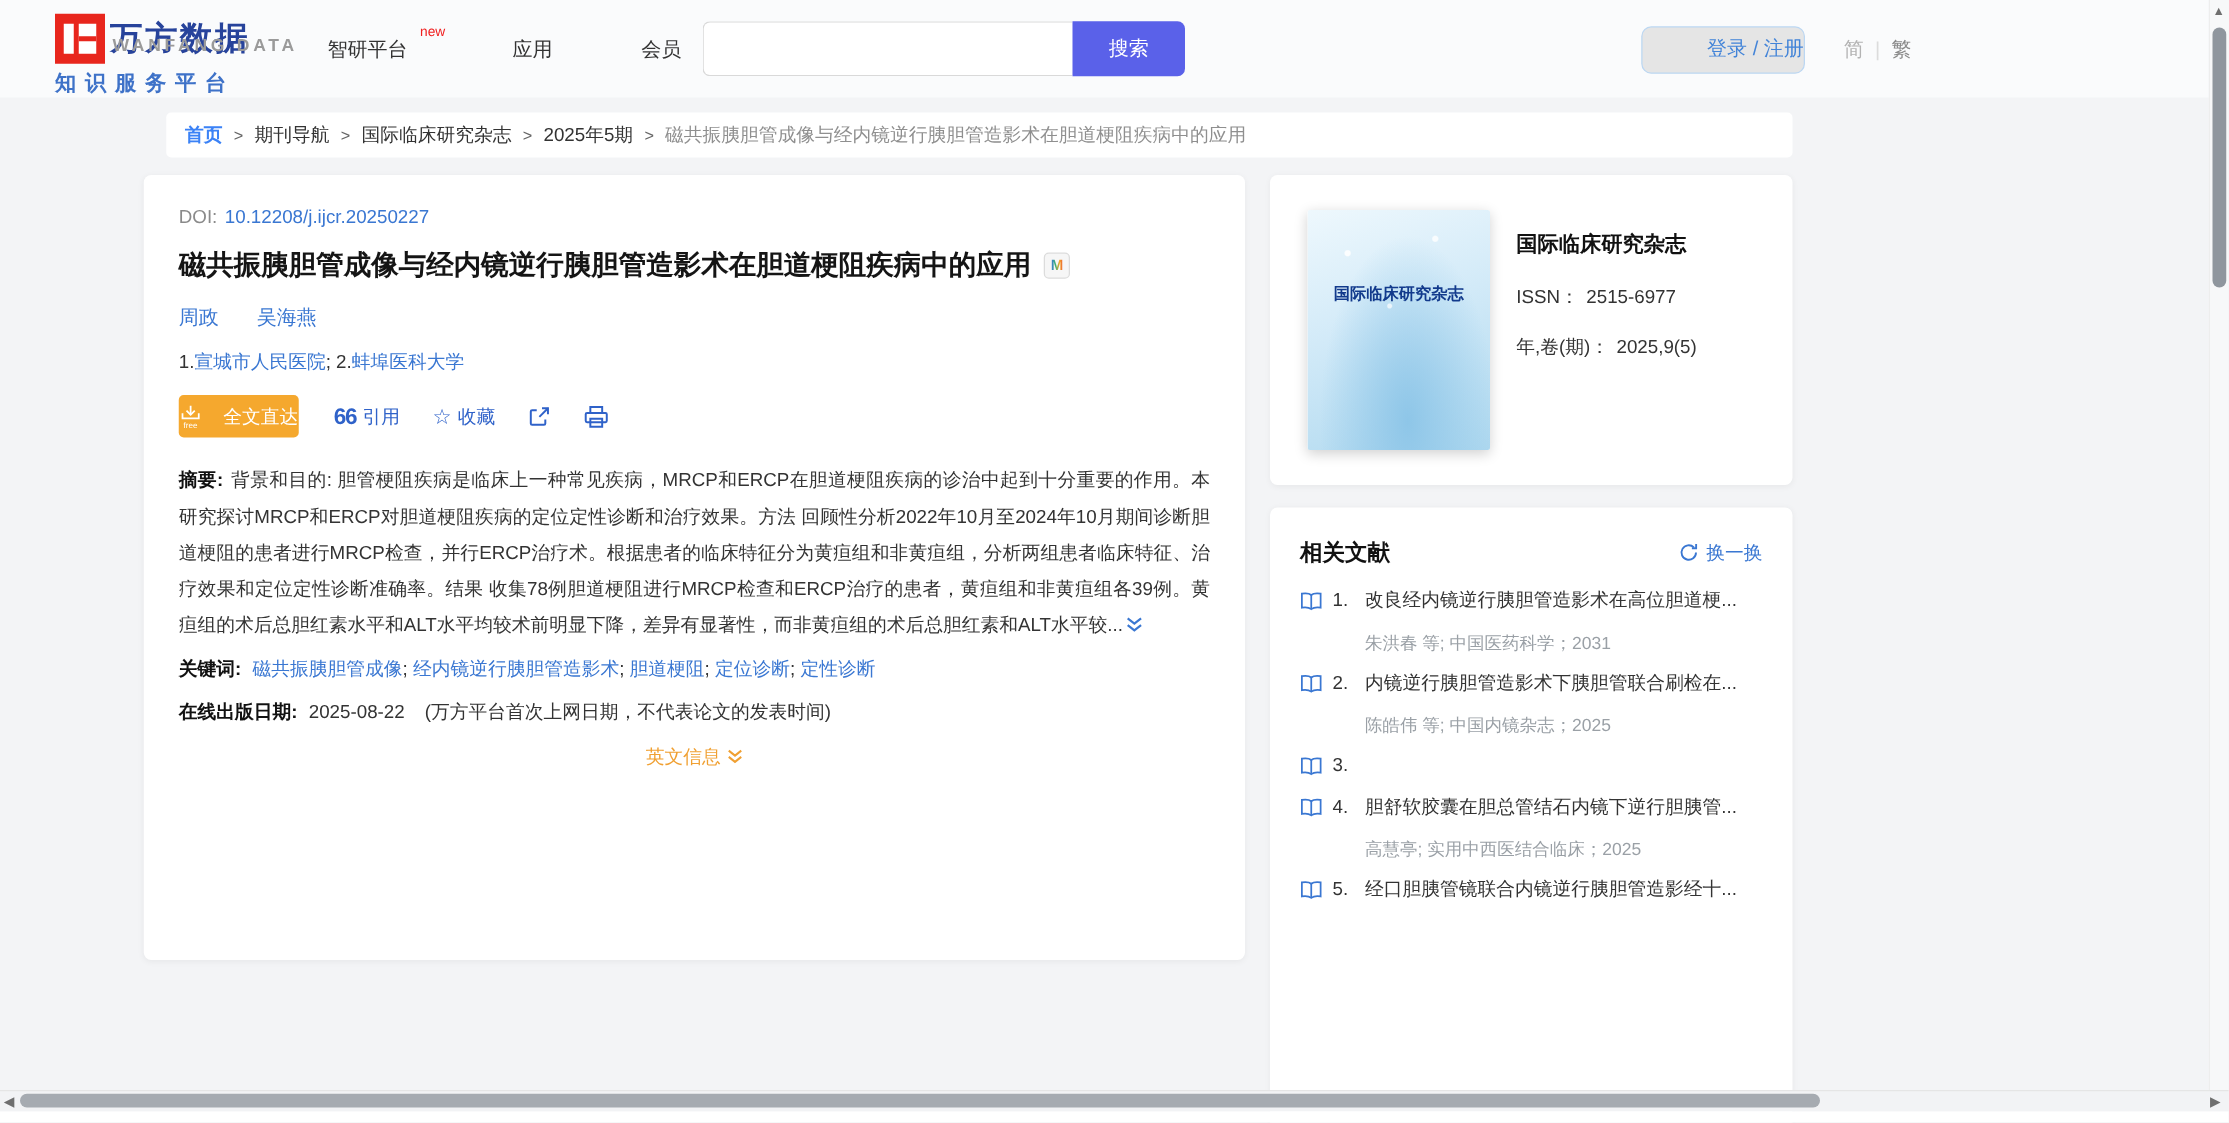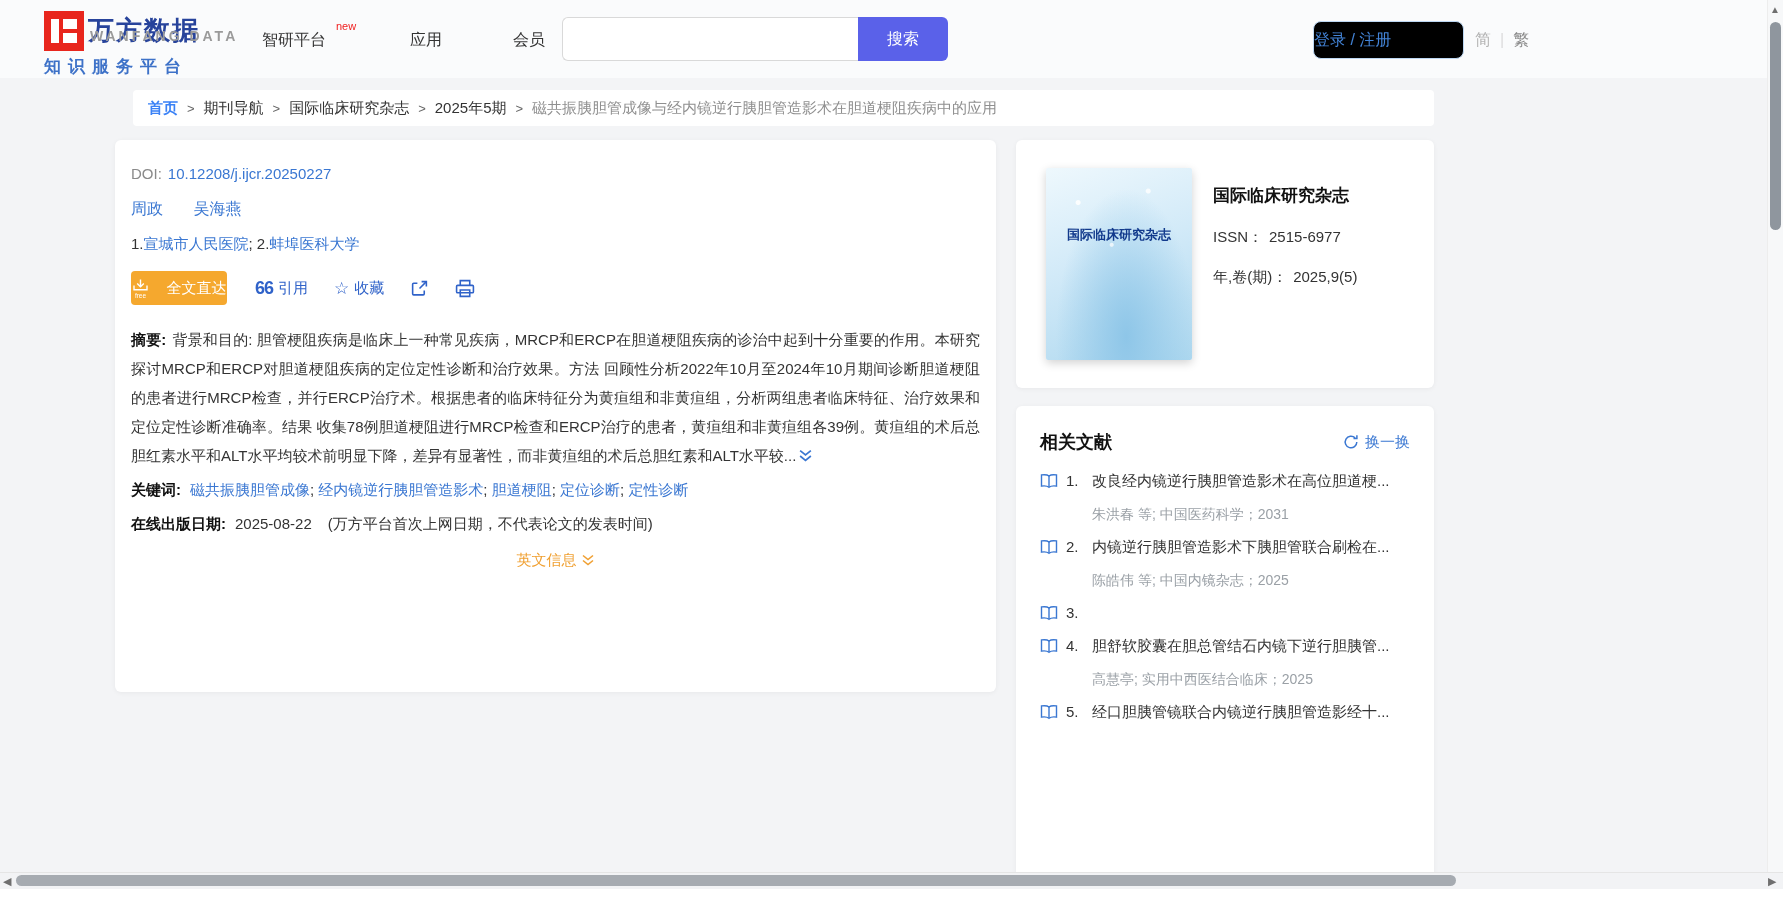--- a/index.html
+++ b/index.html
@@ -13,36 +13,36 @@
   .logo-mark .lm-s2 { position:absolute; left:19px; top:8px; width:14px; height:24px; background:#fff; }
   .logo-mark .lm-s2::after { content:""; position:absolute; left:0; top:10px; width:14px; height:4px; background:#e8261d; }
   .brand-cn { position:absolute; left:88px; top:13px; font-size:26px; font-weight:bold; color:#27439b; letter-spacing:2px; }
   .brand-en { position:absolute; left:90px; top:28px; font-size:14px; font-weight:bold; color:#9a9a9a; letter-spacing:3px; }
   .brand-tagline { position:absolute; left:44px; top:55px; font-size:17px; font-weight:600; color:#3e72c8; letter-spacing:7px; }
   .nav-item { position:absolute; top:30px; font-size:16px; color:#333; cursor:pointer; }
   .nav-zhiyan { left:262px; } .nav-apps { left:410px; } .nav-member { left:513px; }
   .nav-badge { position:absolute; left:336px; top:20px; font-size:11px; color:#f02020; }
   .search-input { position:absolute; left:562px; top:17px; width:296px; height:44px; border:1px solid #d9d9d9; border-right:none; border-radius:6px 0 0 6px; background:#fff; padding:0 12px; font-size:15px; outline:none; }
   .search-btn { position:absolute; left:858px; top:17px; width:90px; height:44px; background:#5a61e9; color:#fff; font-size:16px; border:none; border-radius:0 6px 6px 0; cursor:pointer; }
-  .login-btn { position:absolute; left:1313px; top:21px; width:151px; height:38px; background:#000000; border:1px solid #bcd7f2; border-radius:8px; color:#4384d8; font-size:16px; text-align:left; line-height:36px; cursor:pointer; }
+  .login-btn { position:absolute; left:1313px; top:21px; width:131px; height:38px; background:#e5e5e5; border:1px solid #bcd7f2; border-radius:8px; color:#4384d8; font-size:16px; text-align:right; line-height:36px; cursor:pointer; }
   .lang { position:absolute; left:1475px; top:30px; font-size:16px; }
   .lang .l-simp { color:#b3b3b3; cursor:pointer; }
   .lang .l-div { color:#dcdcdc; margin:0 9px; }
   .lang .l-trad { color:#8a8a8a; cursor:pointer; }
 
   
   .breadcrumb { position:absolute; left:133px; top:90px; width:1301px; height:36px; background:#fff; border-radius:4px; display:flex; align-items:center; padding:0 15px; font-size:15px; white-space:nowrap; overflow:hidden; }
   .bc-home { font-weight:bold; color:#3b82f6; cursor:pointer; }
   .bc-link { color:#333; cursor:pointer; }
   .bc-sep { color:#666; margin:0 9px; font-size:13px; }
   .bc-current { color:#8f8f8f; }
 
   
   .card { position:absolute; background:#fff; border-radius:6px; box-shadow:0 1px 5px rgba(0,0,0,.05); }
-  .main-card { left:115px; top:140px; width:881px; height:552px; padding:25px 16px; }
+  .main-card { left:115px; top:140px; width:881px; height:628px; padding:25px 28px; }
 
   .doi-row { font-size:15px; color:#8a8a8a; }
   .doi-link { color:#3a77d2; cursor:pointer; margin-left:6px; }
   .title-row { margin-top:15px; font-size:22px; font-weight:bold; color:#151515; }
   .m-badge { display:inline-block; width:21px; height:21px; margin-left:10px; background:#f6f6f6; border:1px solid #dcdcdc; border-radius:4px; text-align:center; line-height:19px; font-size:12px; vertical-align:3px; cursor:pointer; }
   .m-badge span { color:#4a90d2; font-weight:800; }
   @supports ((-webkit-background-clip: text) or (background-clip: text)) {
     .m-badge span { background:linear-gradient(90deg,#3b78d8,#3bb273,#f5a623,#e54c3c); -webkit-background-clip:text; background-clip:text; color:transparent; }
   }
   .authors { margin-top:17px; font-size:16px; }
@@ -152,20 +152,23 @@
   <span class="bc-link">2025年5期</span>
   <span class="bc-sep">&gt;</span>
   <span class="bc-current">磁共振胰胆管成像与经内镜逆行胰胆管造影术在胆道梗阻疾病中的应用</span>
 </div>
 
 <div class="card main-card">
   <div class="doi-row">
     <span>DOI:</span><span class="doi-link">10.12208/j.ijcr.20250227</span>
   </div>
 
+  <div class="title-row">
+    <span>磁共振胰胆管成像与经内镜逆行胰胆管造影术在胆道梗阻疾病中的应用</span><span class="m-badge"><span>M</span></span>
+  </div>
 
   <div class="authors">
     <span class="author-link">周政</span>
     <span class="author-link">吴海燕</span>
   </div>
 
   <div class="affils">
     <span>1.</span><span class="affil-link">宣城市人民医院</span><span>; </span><span>2.</span><span class="affil-link">蚌埠医科大学</span>
   </div>
 

